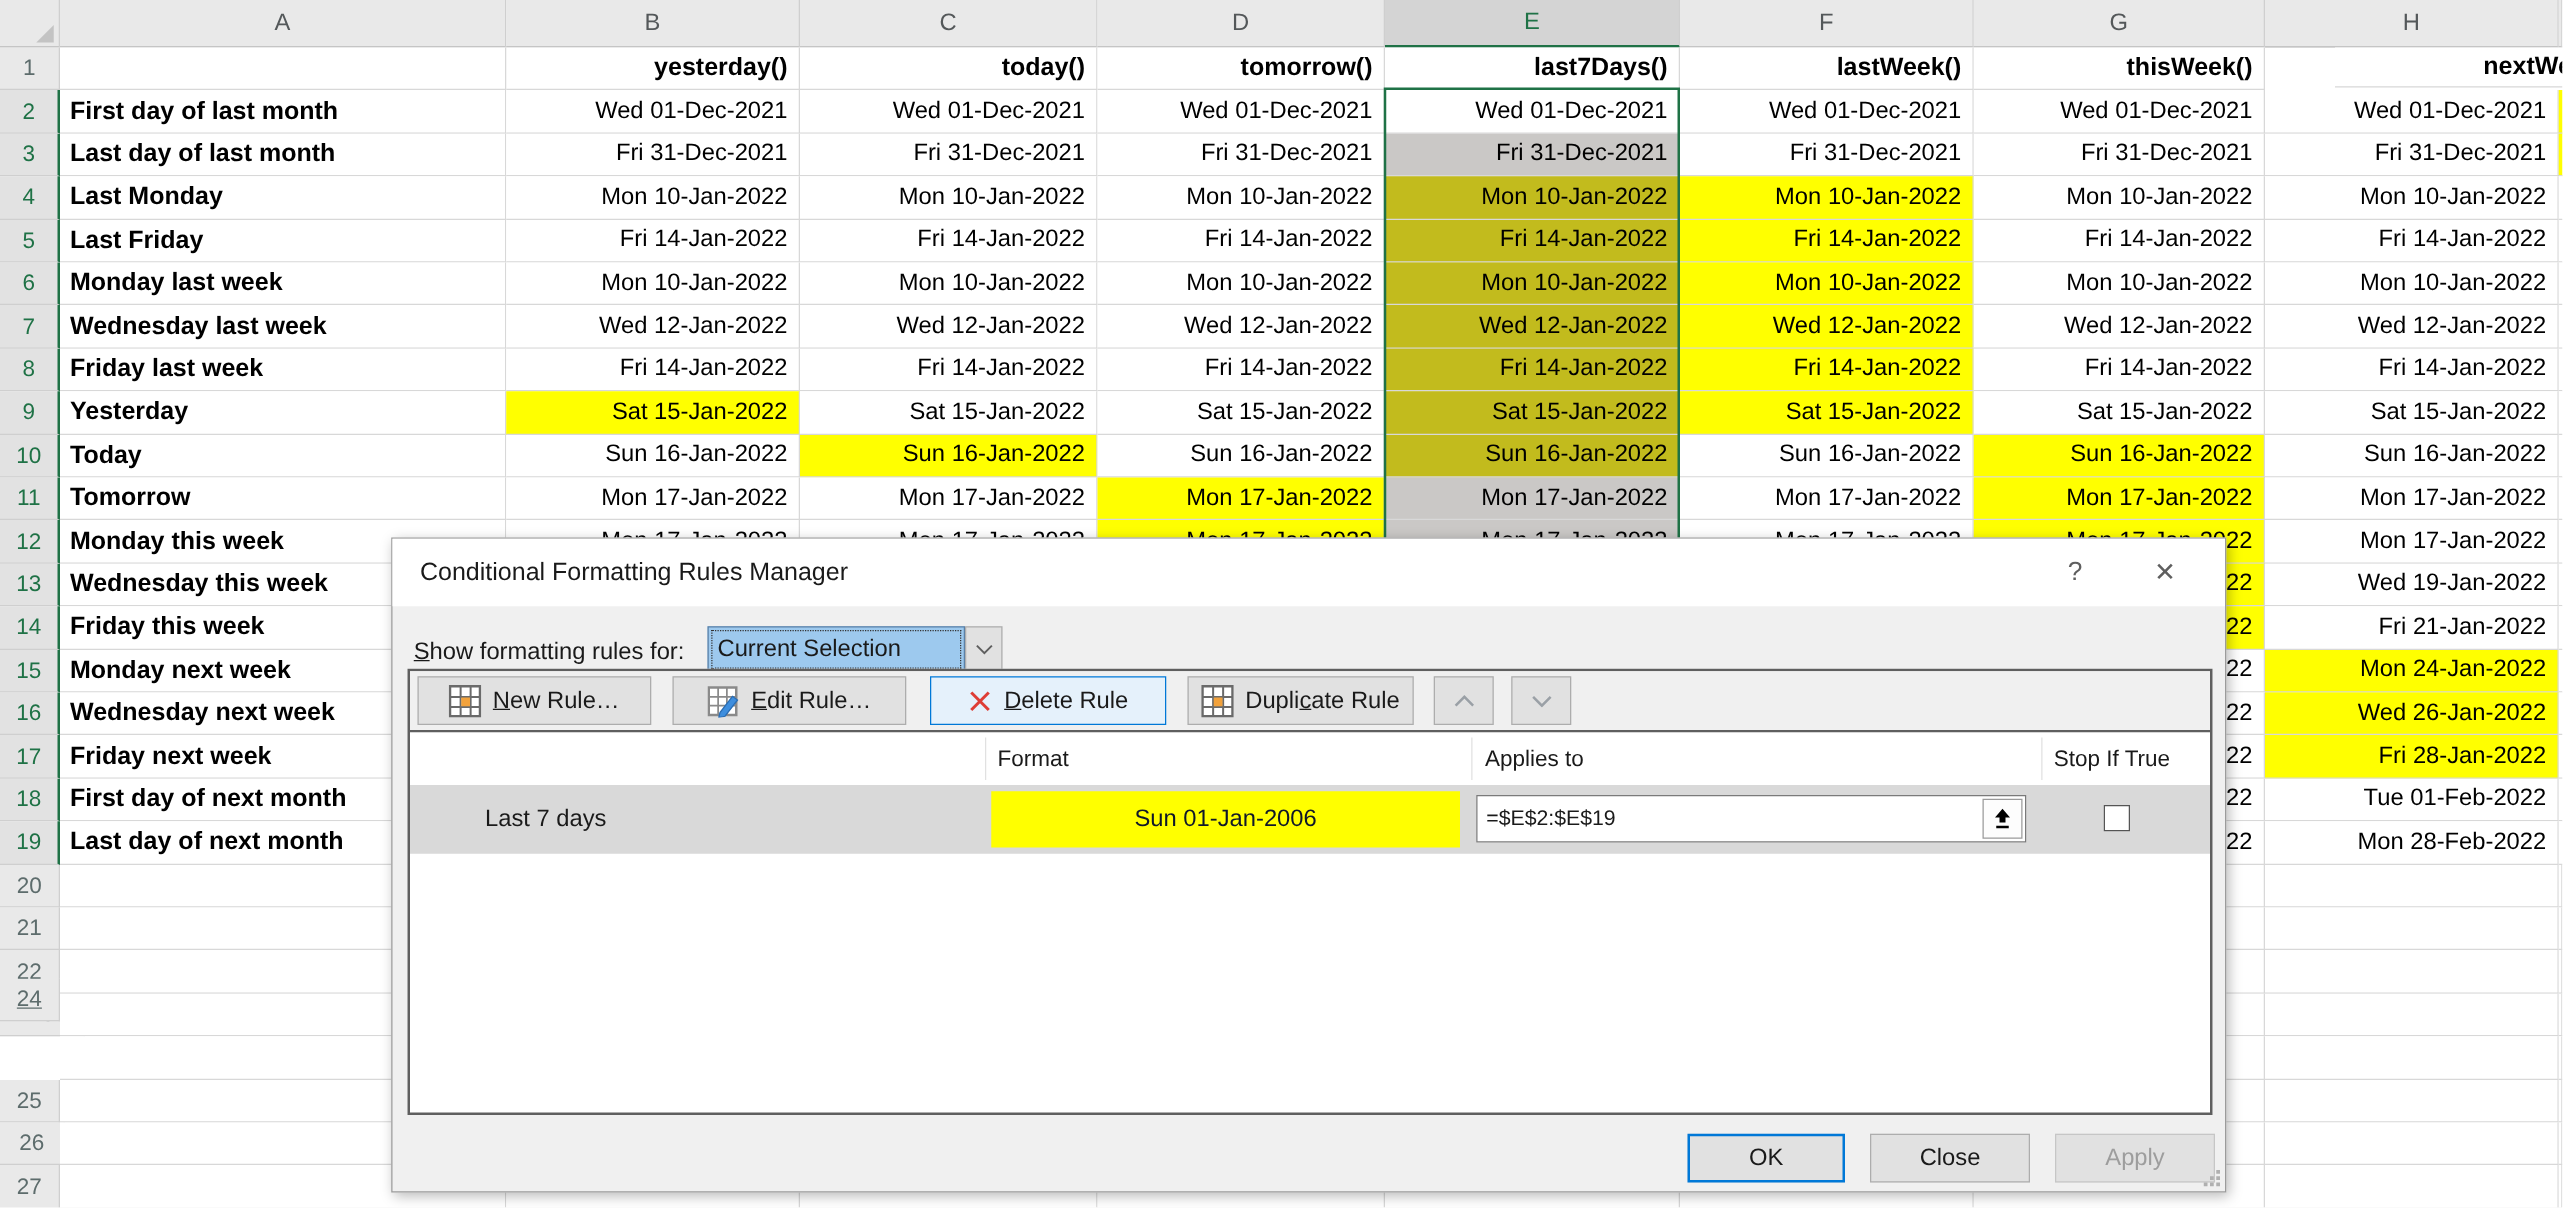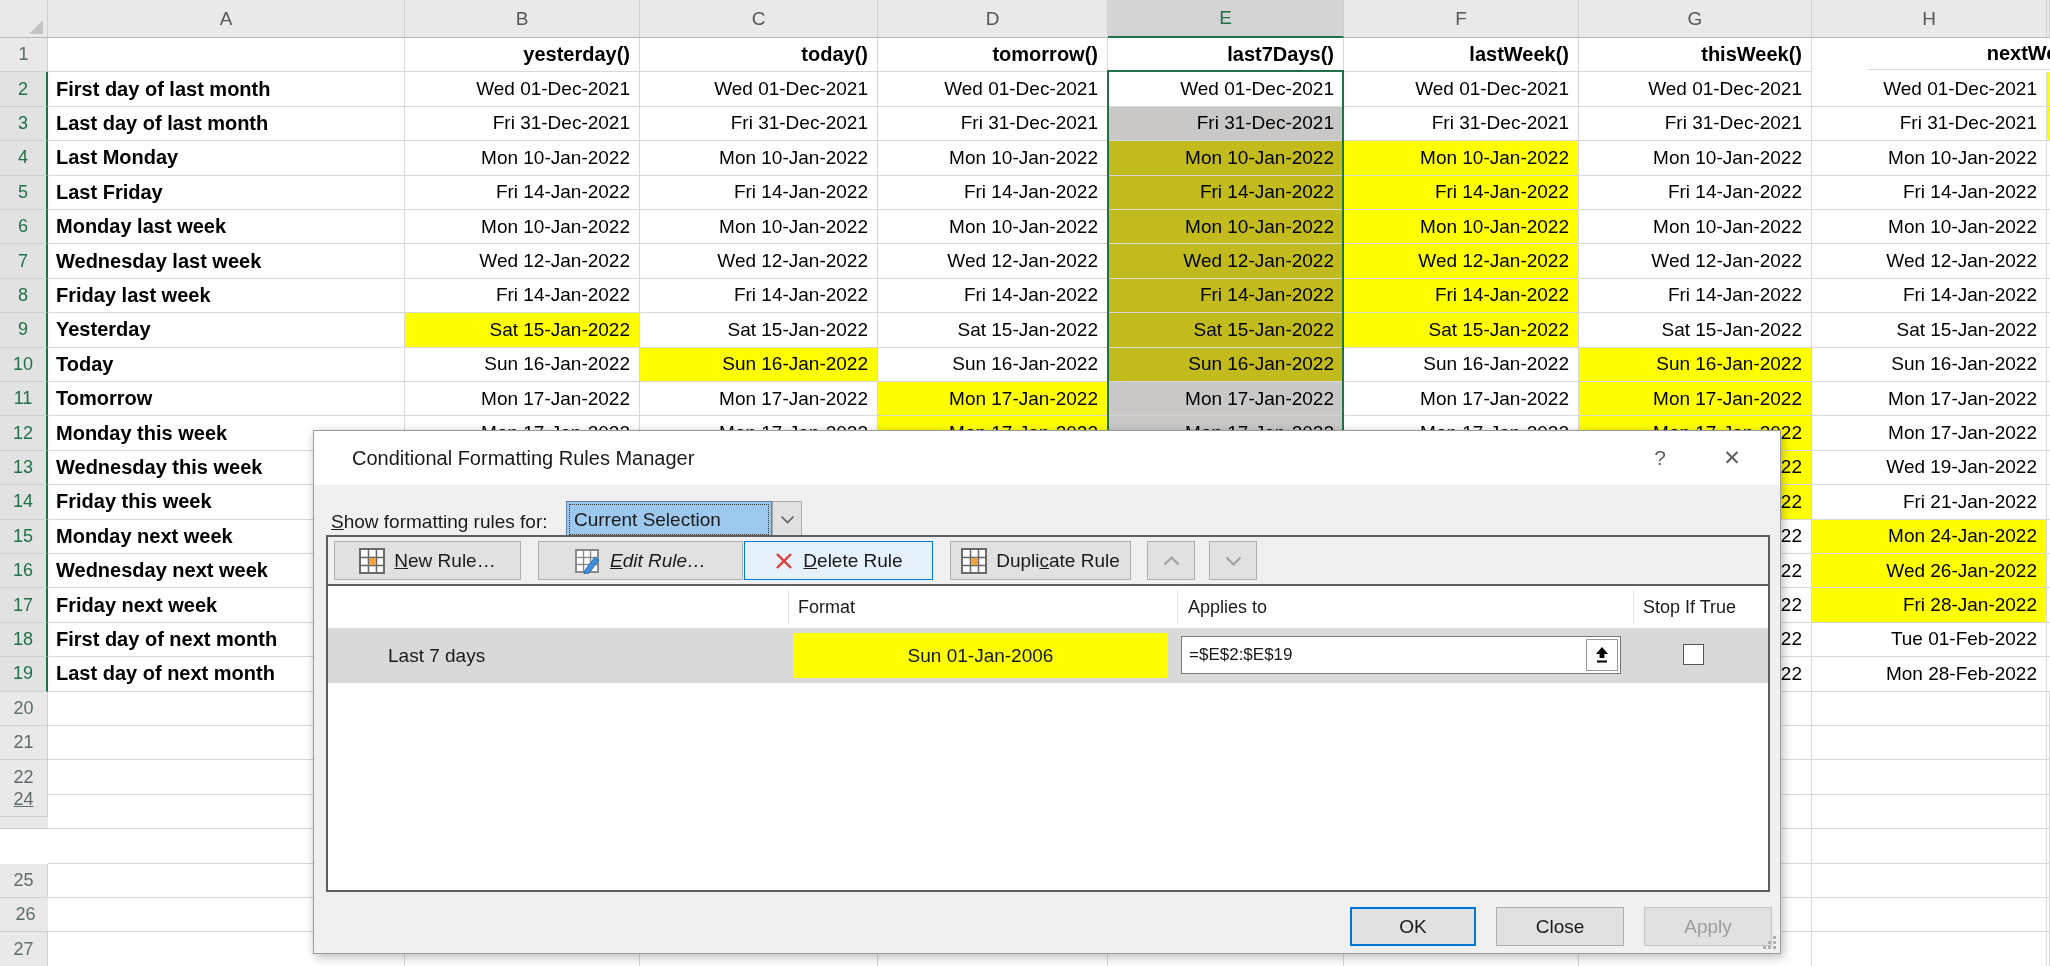--- a/index.html
+++ b/index.html
@@ -23,21 +23,21 @@
   #corner{position:absolute;left:0;top:0;width:48px;height:38px;background:#e9e9e9;
         border-right:1px solid #cfcfcf;border-bottom:1px solid #b9b9b9;box-sizing:border-box;z-index:1;}
   #corner:after{content:"";position:absolute;right:4px;bottom:3px;border-style:solid;
         border-width:0 0 14px 14px;border-color:transparent transparent #c3c3c3 transparent;}
   #sel-outline{position:absolute;box-sizing:border-box;border:2px solid #1f7246;z-index:2;pointer-events:none;}
   
   #dialog{position:absolute;left:313px;top:430px;width:1468px;height:524px;background:#f0f0f0;
         border:1px solid #9b9b9b;box-sizing:border-box;z-index:10;
         box-shadow:2px 3px 10px rgba(0,0,0,.28);font-size:19px;color:#1a1a1a;}
   #dlg-titlebar{position:absolute;left:0;top:0;right:0;height:54px;background:#fff;}
-  #dlg-title{position:absolute;left:22px;top:0;height:54px;display:flex;align-items:center;font-size:20px;margin-left:16px;}
+  #dlg-title{position:absolute;left:22px;top:0;height:54px;display:flex;align-items:center;font-size:20px;}
   .titlebtn{position:absolute;top:7px;width:40px;height:40px;display:flex;align-items:center;
         justify-content:center;color:#5f5f5f;font-size:21px;}
   #dlg-help{left:1326px;}
   #dlg-close{left:1398px;}
   #scope-label{position:absolute;left:17px;top:72px;height:37px;display:flex;align-items:center;}
   #scope-combo{position:absolute;left:252px;top:70px;width:236px;height:37px;box-sizing:border-box;}
   #scope-text{position:absolute;left:0;top:0;width:206px;height:37px;box-sizing:border-box;
         background:#9dc9ee;border:1px solid #5b80a6;outline:1px dotted #333;outline-offset:-4px;
         display:flex;align-items:center;padding-left:7px;}
   #scope-arrow{position:absolute;left:206px;top:0;width:30px;height:37px;box-sizing:border-box;
@@ -385,21 +385,21 @@
           <svg class="icon-grid" viewBox="0 0 26 26">
               <rect x="1" y="1" width="24" height="24" fill="#fff" stroke="#6a6a6a" stroke-width="2"></rect>
               <line x1="9.5" y1="1" x2="9.5" y2="25" stroke="#6a6a6a" stroke-width="1.6"></line>
               <line x1="17.5" y1="1" x2="17.5" y2="25" stroke="#6a6a6a" stroke-width="1.6"></line>
               <line x1="1" y1="9.5" x2="25" y2="9.5" stroke="#6a6a6a" stroke-width="1.6"></line>
               <line x1="1" y1="17.5" x2="25" y2="17.5" stroke="#6a6a6a" stroke-width="1.6"></line>
               <rect x="10" y="10" width="7" height="7" fill="#f2a23c"></rect>
             </svg>
           <span><u>N</u>ew Rule…</span>
         </div>
-        <div class="tbtn" style="left:210px;width:205px;font-style:italic;">
+        <div class="tbtn" style="left:210px;width:187px;">
           <svg class="icon-grid" viewBox="0 0 26 26">
               <rect x="1" y="2" width="22" height="22" fill="#fff" stroke="#8a8a8a" stroke-width="2"></rect>
               <line x1="8.5" y1="2" x2="8.5" y2="24" stroke="#8a8a8a" stroke-width="1.4"></line>
               <line x1="15.5" y1="2" x2="15.5" y2="24" stroke="#8a8a8a" stroke-width="1.4"></line>
               <line x1="1" y1="9.5" x2="23" y2="9.5" stroke="#8a8a8a" stroke-width="1.4"></line>
               <line x1="1" y1="16.5" x2="23" y2="16.5" stroke="#8a8a8a" stroke-width="1.4"></line>
               <path d="M10 22 L20 9 L24 12 L14 25 L9 26 Z" fill="#3e8ede" stroke="#2a6db3" stroke-width="1"></path>
             </svg>
           <span><u>E</u>dit Rule…</span>
         </div>

